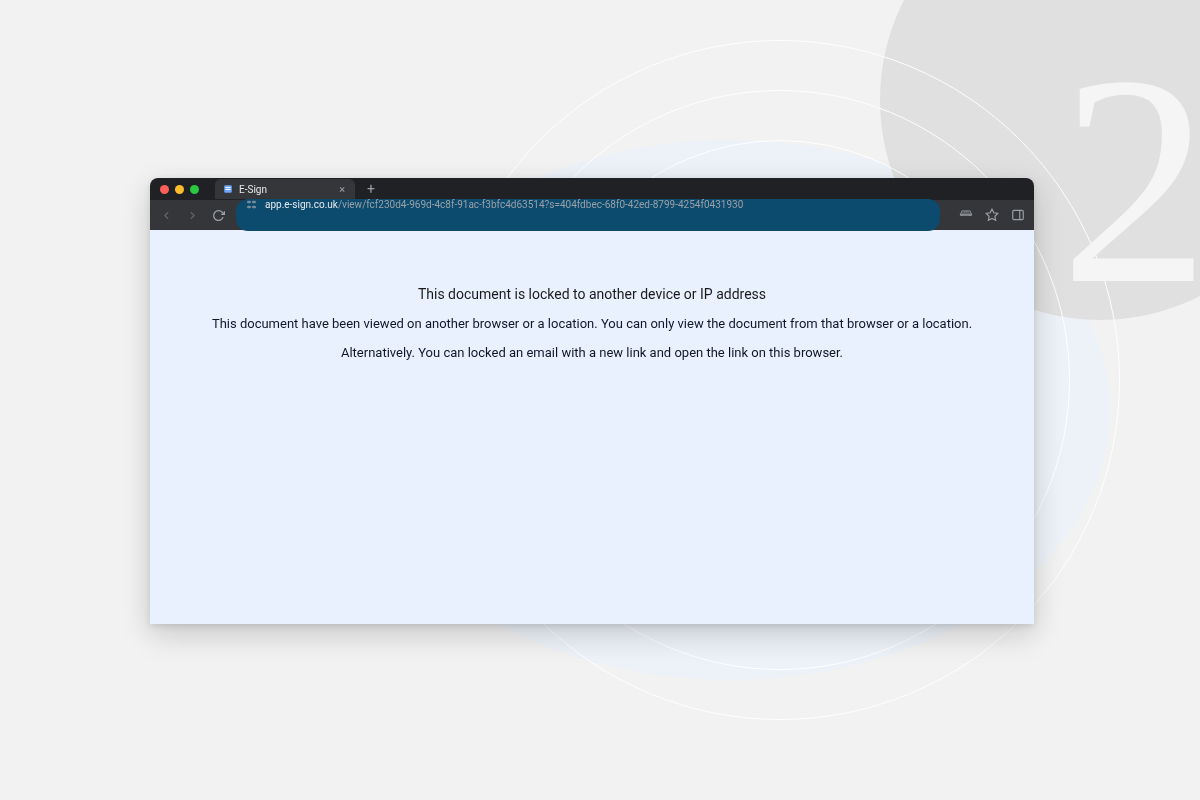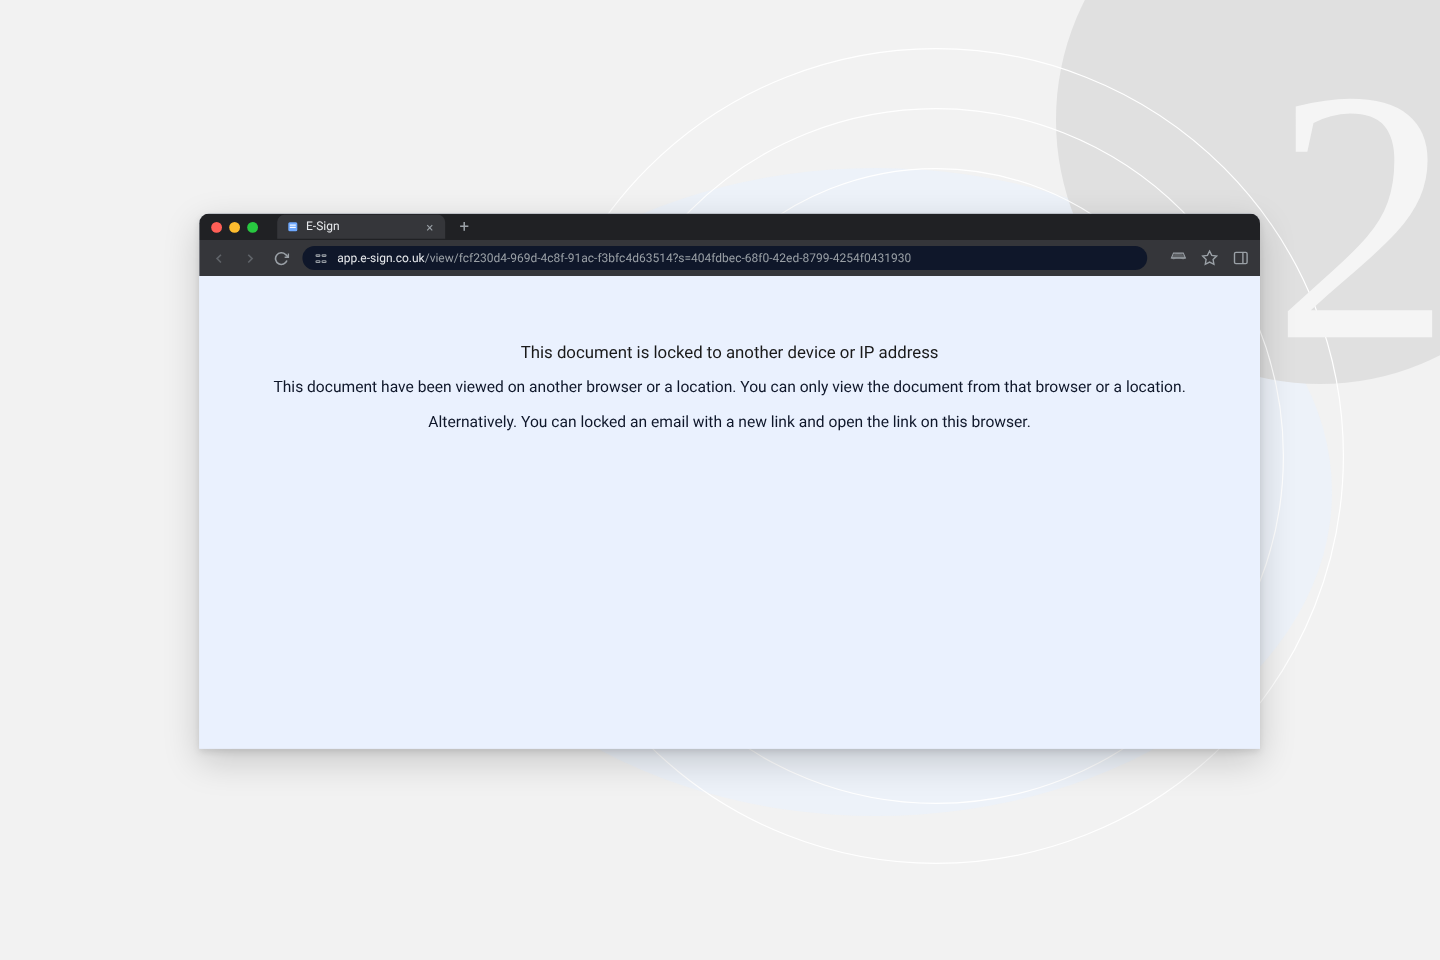--- a/index.html
+++ b/index.html
@@ -55,21 +55,21 @@
       background: #eaf1fe;
       border-radius: 50%;
       z-index: 0;
       opacity: 0.6;
     }
 
     
     .browser {
       position: absolute;
       top: 178px;
-      left: 166px;
+      left: 150px;
       width: 884px;
       height: 446px;
       background: #eaf1fe;
       border-radius: 8px 8px 0 0;
       box-shadow: 0 10px 30px rgba(0,0,0,0.18), 0 2px 6px rgba(0,0,0,0.1);
       overflow: hidden;
       z-index: 10;
     }
     .tab-bar {
       height: 22px;
@@ -144,25 +144,25 @@
       display: flex;
       align-items: center;
       justify-content: center;
       width: 16px;
       height: 16px;
     }
     .nav-icon.disabled { color: #5f6368; }
     .nav-icon svg { width: 13px; height: 13px; }
     .address-bar {
       flex: 1;
-      height: 20px;
-      background: #0f172a;
+      height: 32px;
+      background: #0c4a6e;
       border-radius: 12px;
       display: flex;
-      align-items: center;
+      align-items: flex-start;
       padding: 0 10px;
       gap: 8px;
     }
     .site-info {
       color: #9aa0a6;
       display: flex;
       align-items: center;
     }
     .site-info svg { width: 11px; height: 11px; }
     .url {

